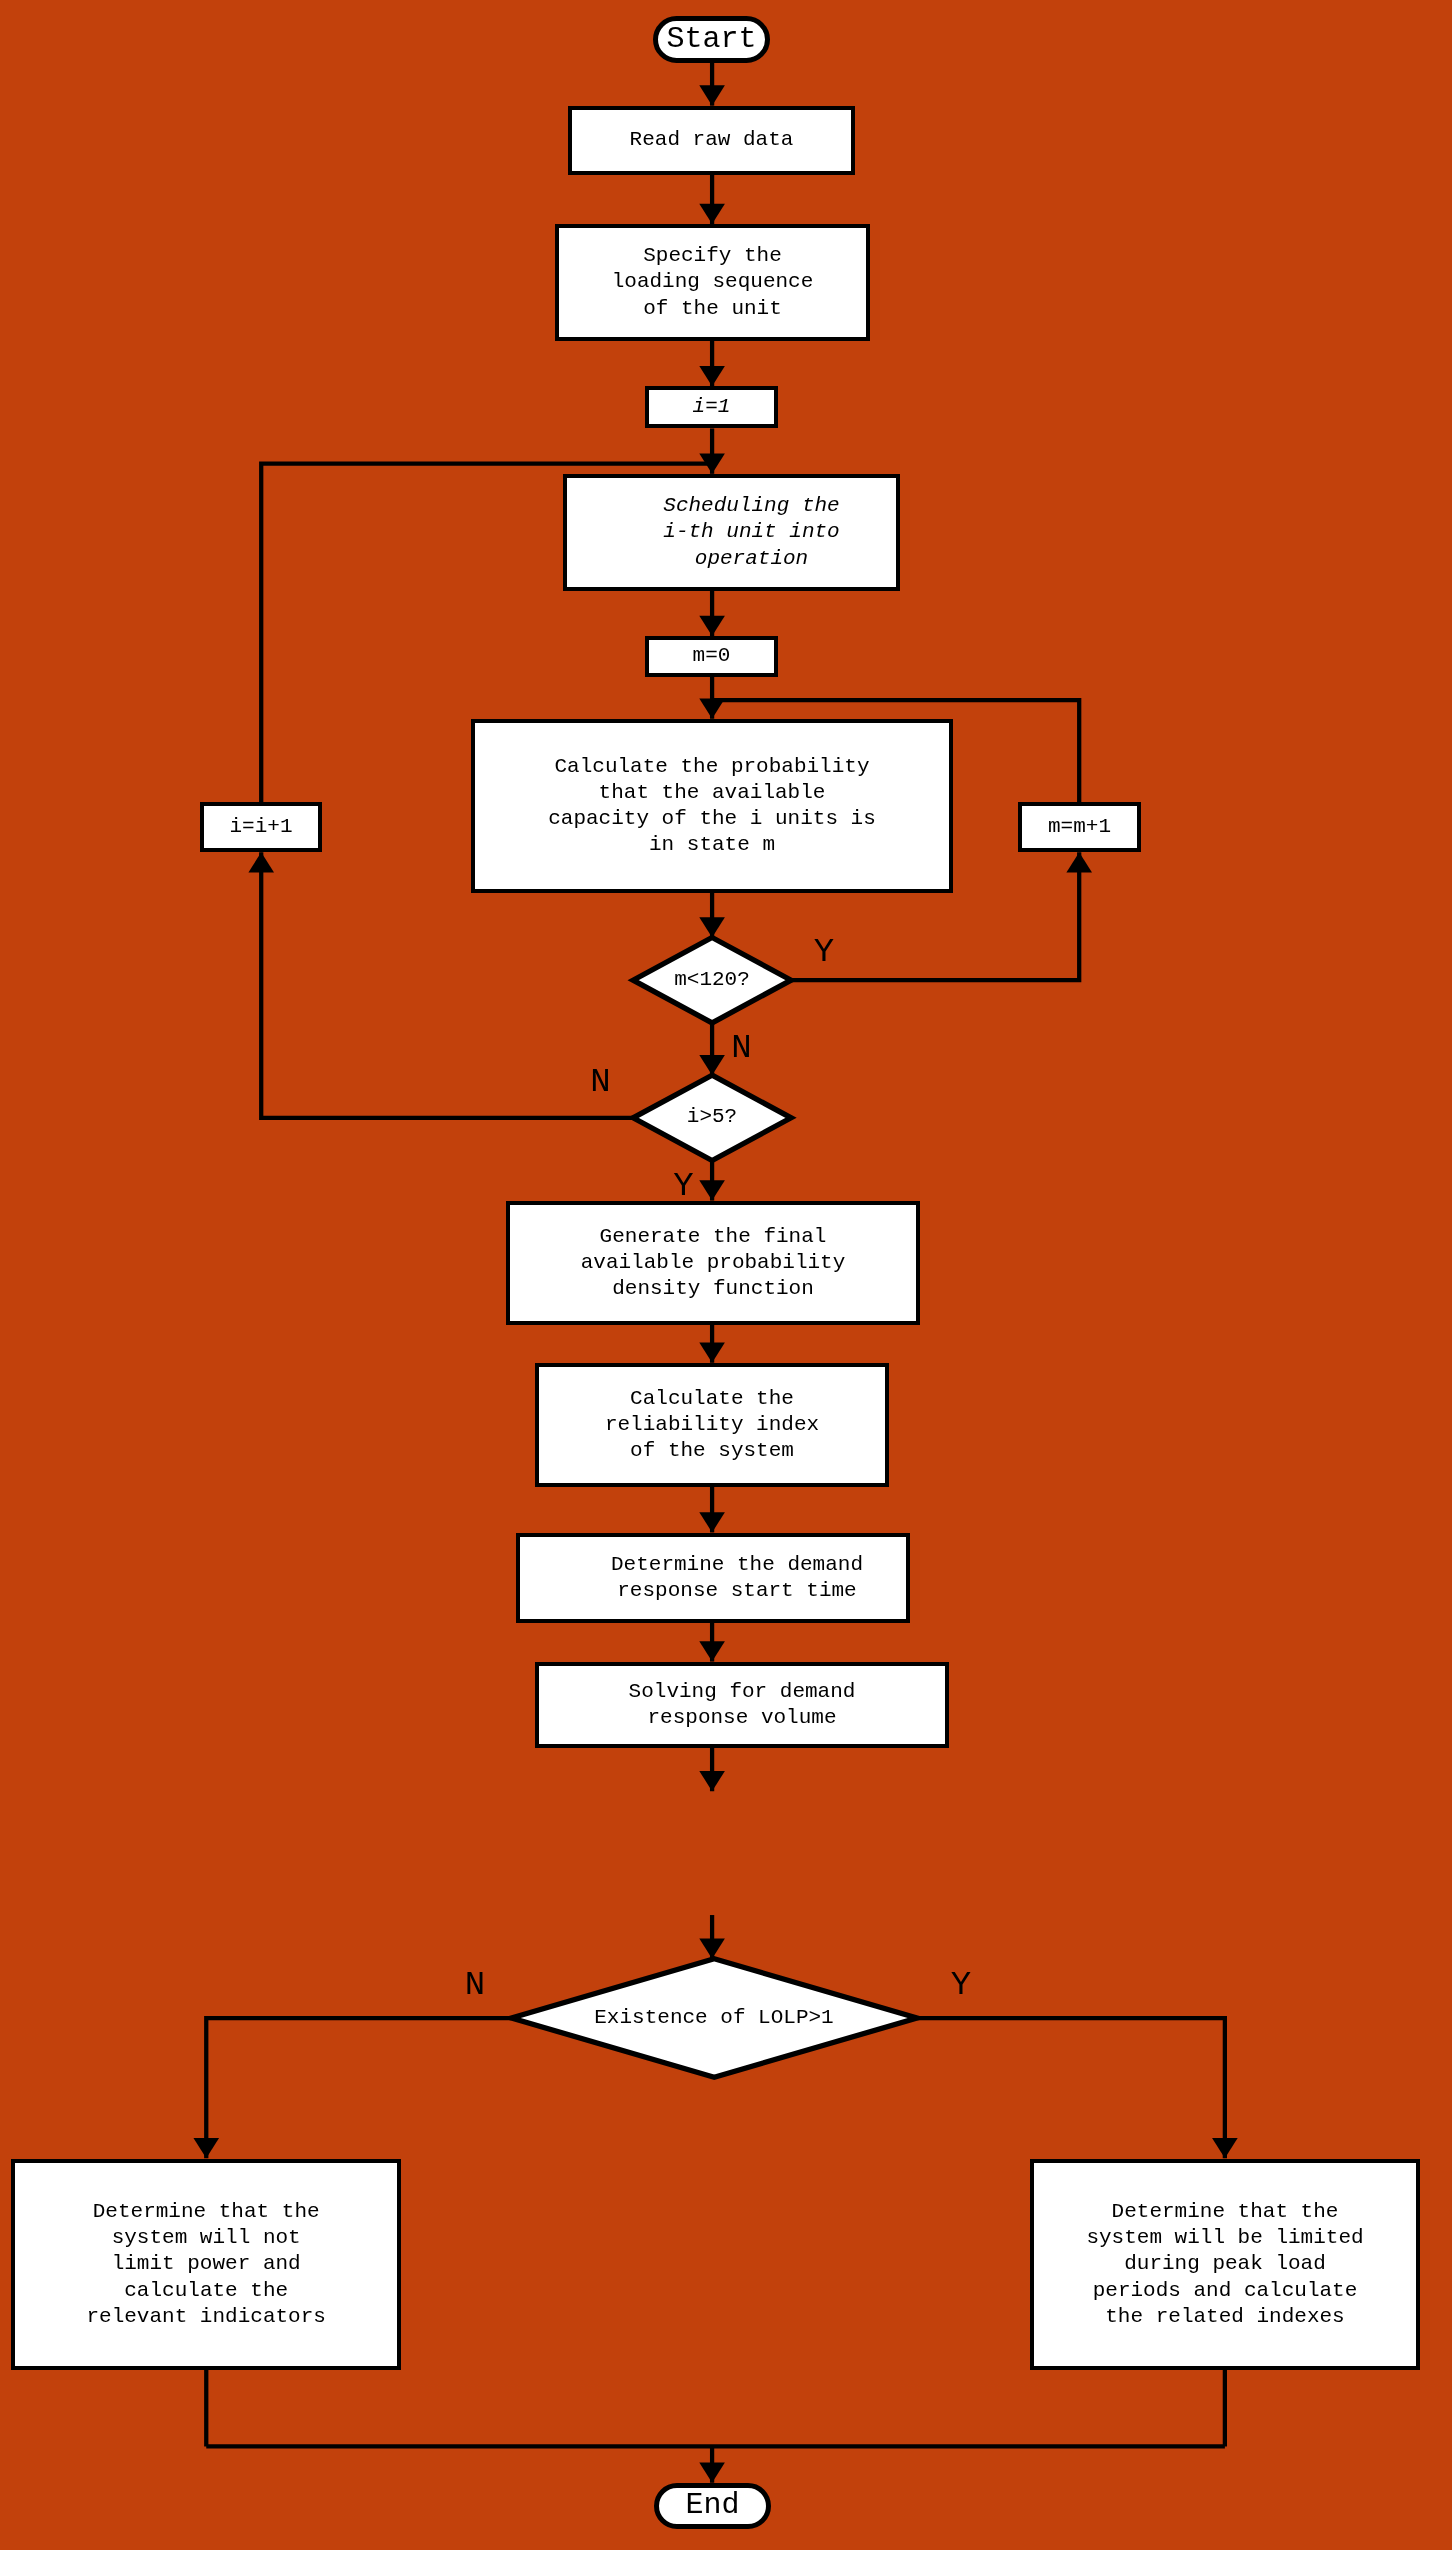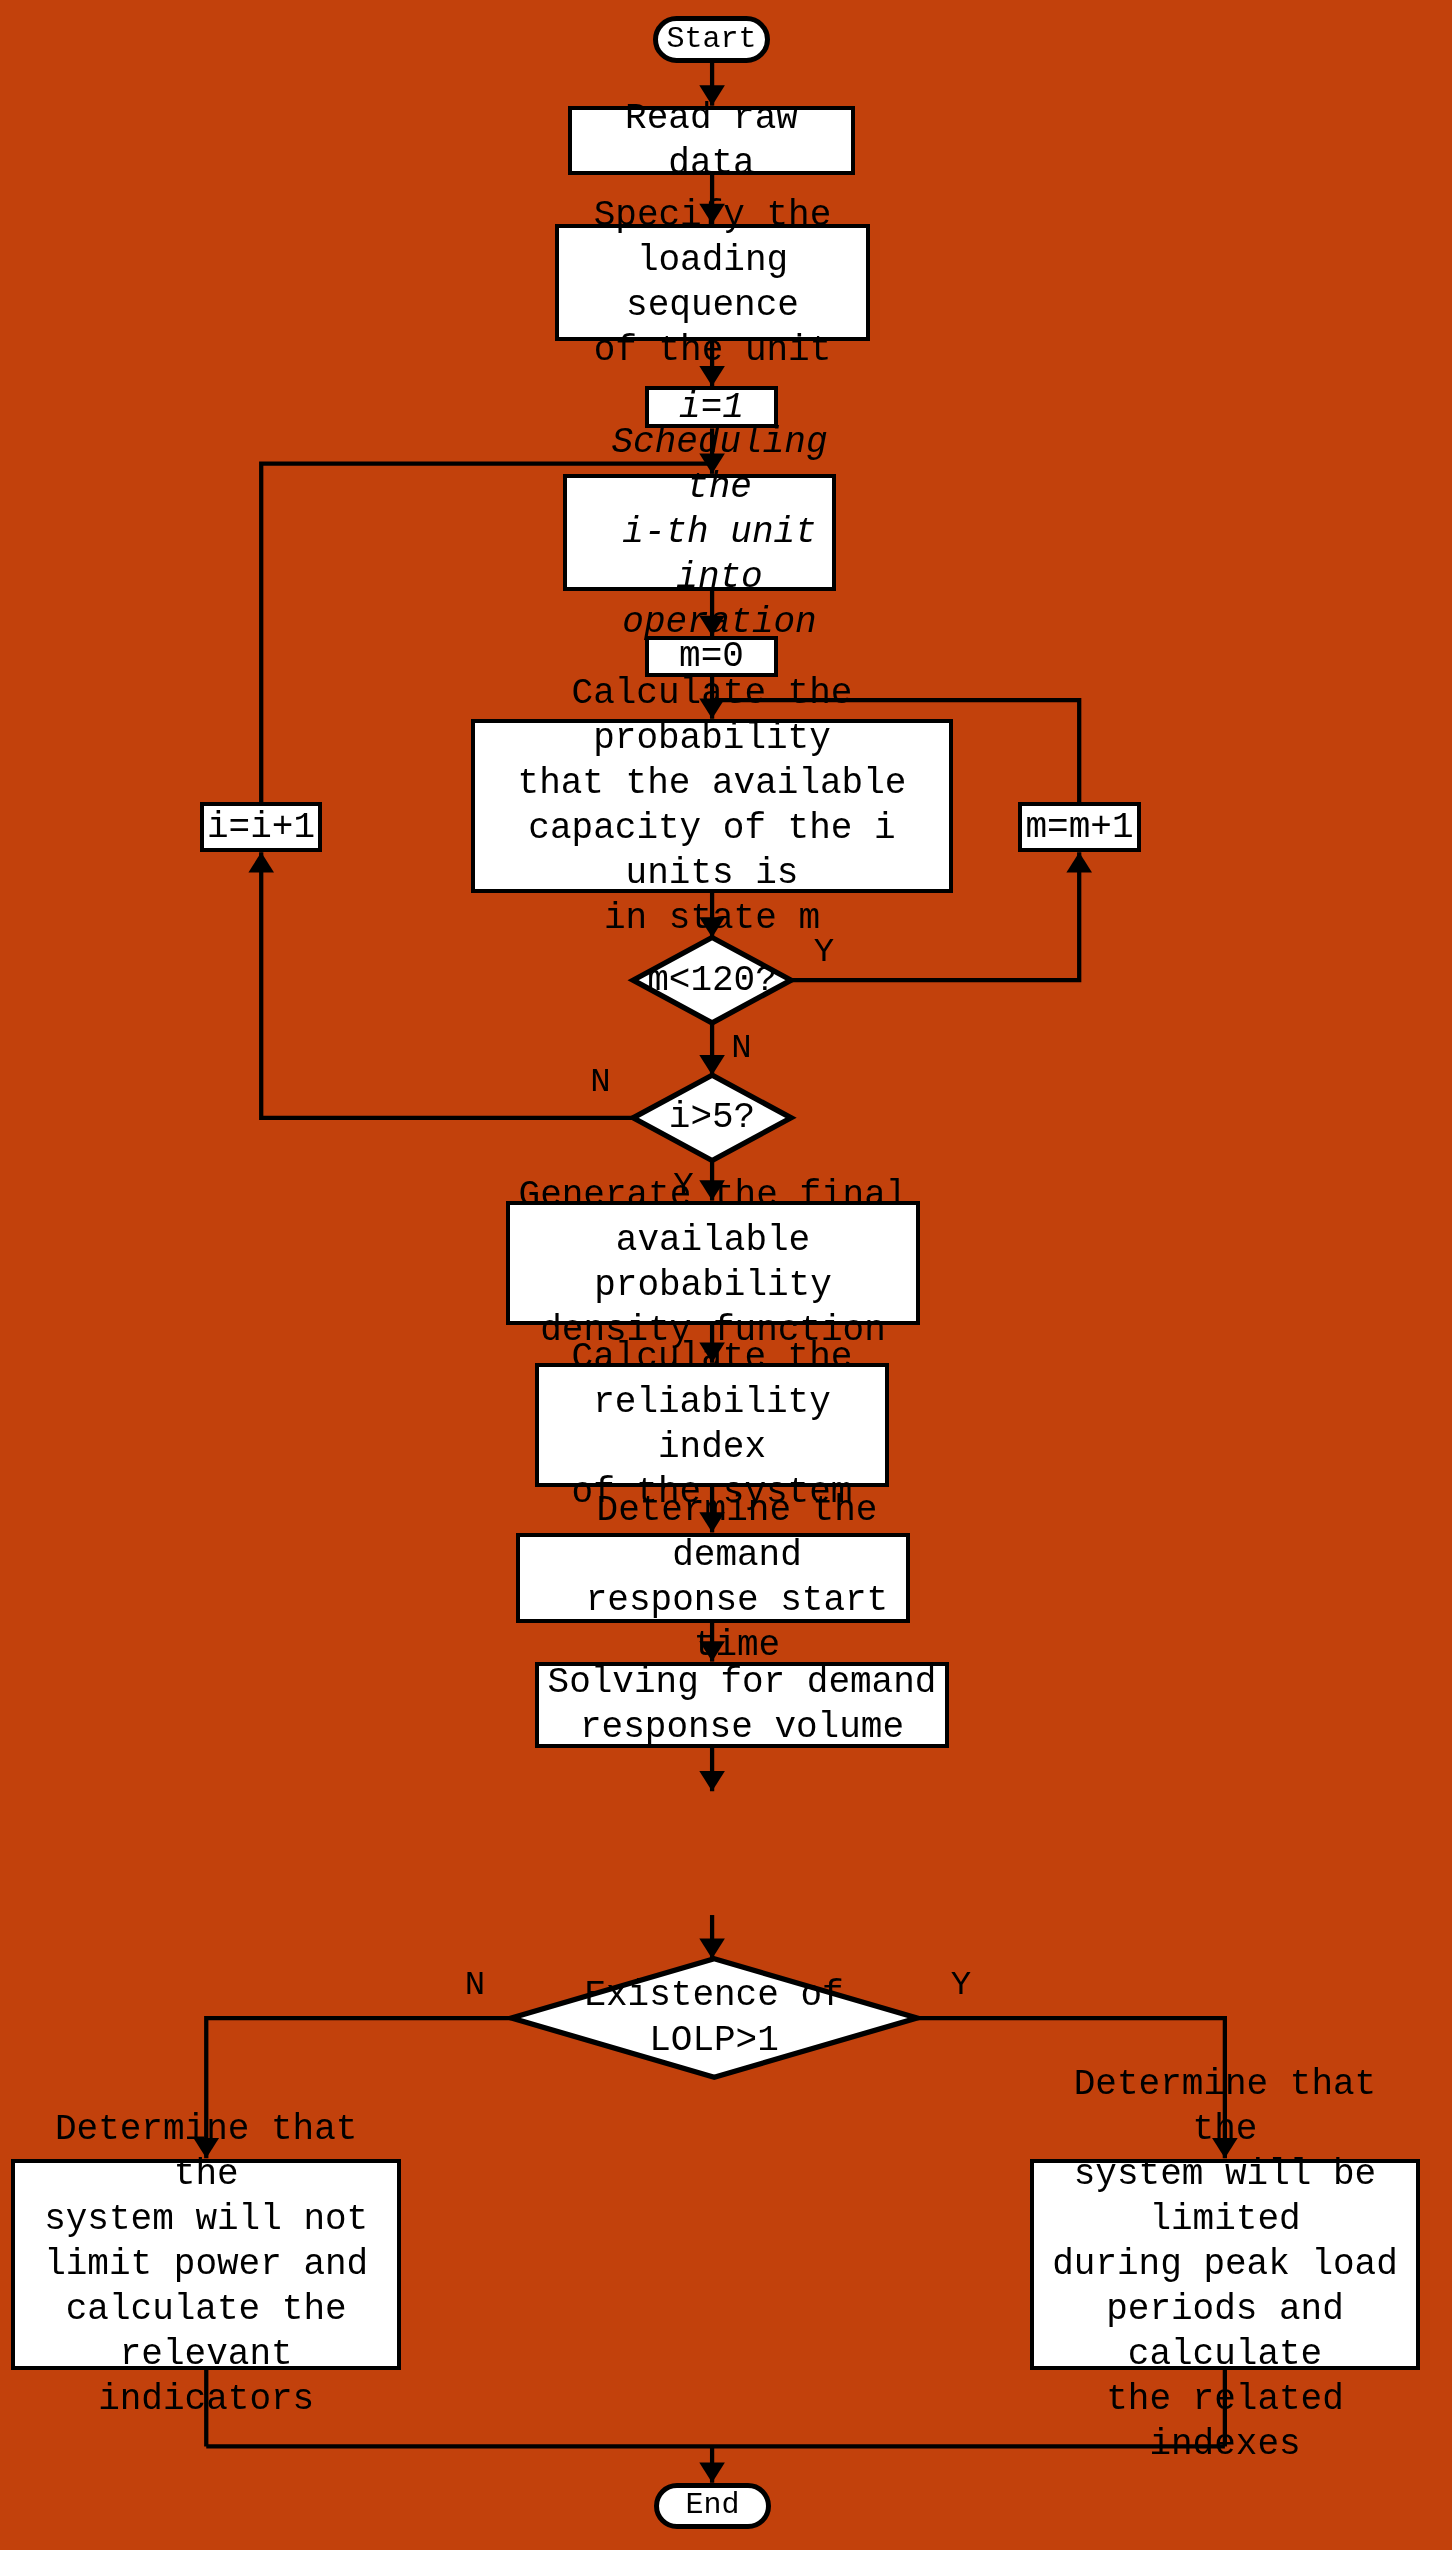--- a/index.html
+++ b/index.html
@@ -5,21 +5,21 @@
   html,body{margin:0;padding:0;background:#ffffff;}
   .canvas{
     position:relative;width:1453px;height:2550px;background:#c2410c;
     font-family:"Liberation Mono","DejaVu Sans Mono",monospace;color:#000000;
     overflow:hidden;
   }
   .wires{position:absolute;left:0;top:0;}
   .node{
     position:absolute;box-sizing:border-box;background:#ffffff;
     display:flex;align-items:center;justify-content:center;
-    text-align:center;font-size:36px;line-height:1.25;white-space:pre-line;
+    text-align:center;font-size:21px;line-height:1.25;white-space:pre-line;
   }
   .rect{border:4.8px solid #000;}
   .pill{border:5.9px solid #000;border-radius:32px;font-size:30px;}
   .ghost{background:transparent;border:none;}
   .italic{font-style:italic;}
   .blabel{
     position:absolute;display:flex;align-items:center;justify-content:center;
     font-size:34px;background:transparent;line-height:1;
   }
 </style>
@@ -89,21 +89,21 @@
   <div class="node pill" style="left:654px;top:2483px;width:117px;height:46px;"><span>End</span></div>
 
   <div class="node rect" style="left:568px;top:106px;width:287px;height:69px;"><span>Read raw data</span></div>
 
   <div class="node rect" style="left:555px;top:224px;width:315px;height:117px;"><span>Specify the
 loading sequence
 of the unit</span></div>
 
   <div class="node rect italic" style="left:645px;top:386px;width:133px;height:42px;"><span>i=1</span></div>
 
-  <div class="node rect italic" style="left:563px;top:474px;width:273px;height:117px;padding-left:40px;"><span>Scheduling the
+  <div class="node rect italic" style="left:563px;top:474px;width:337px;height:117px;padding-left:40px;"><span>Scheduling the
 i-th unit into
 operation</span></div>
 
   <div class="node rect" style="left:645px;top:636px;width:133px;height:41px;"><span>m=0</span></div>
 
   <div class="node rect" style="left:471px;top:719px;width:482px;height:174px;"><span>Calculate the probability
 that the available
 capacity of the i units is
 in state m</span></div>
 

